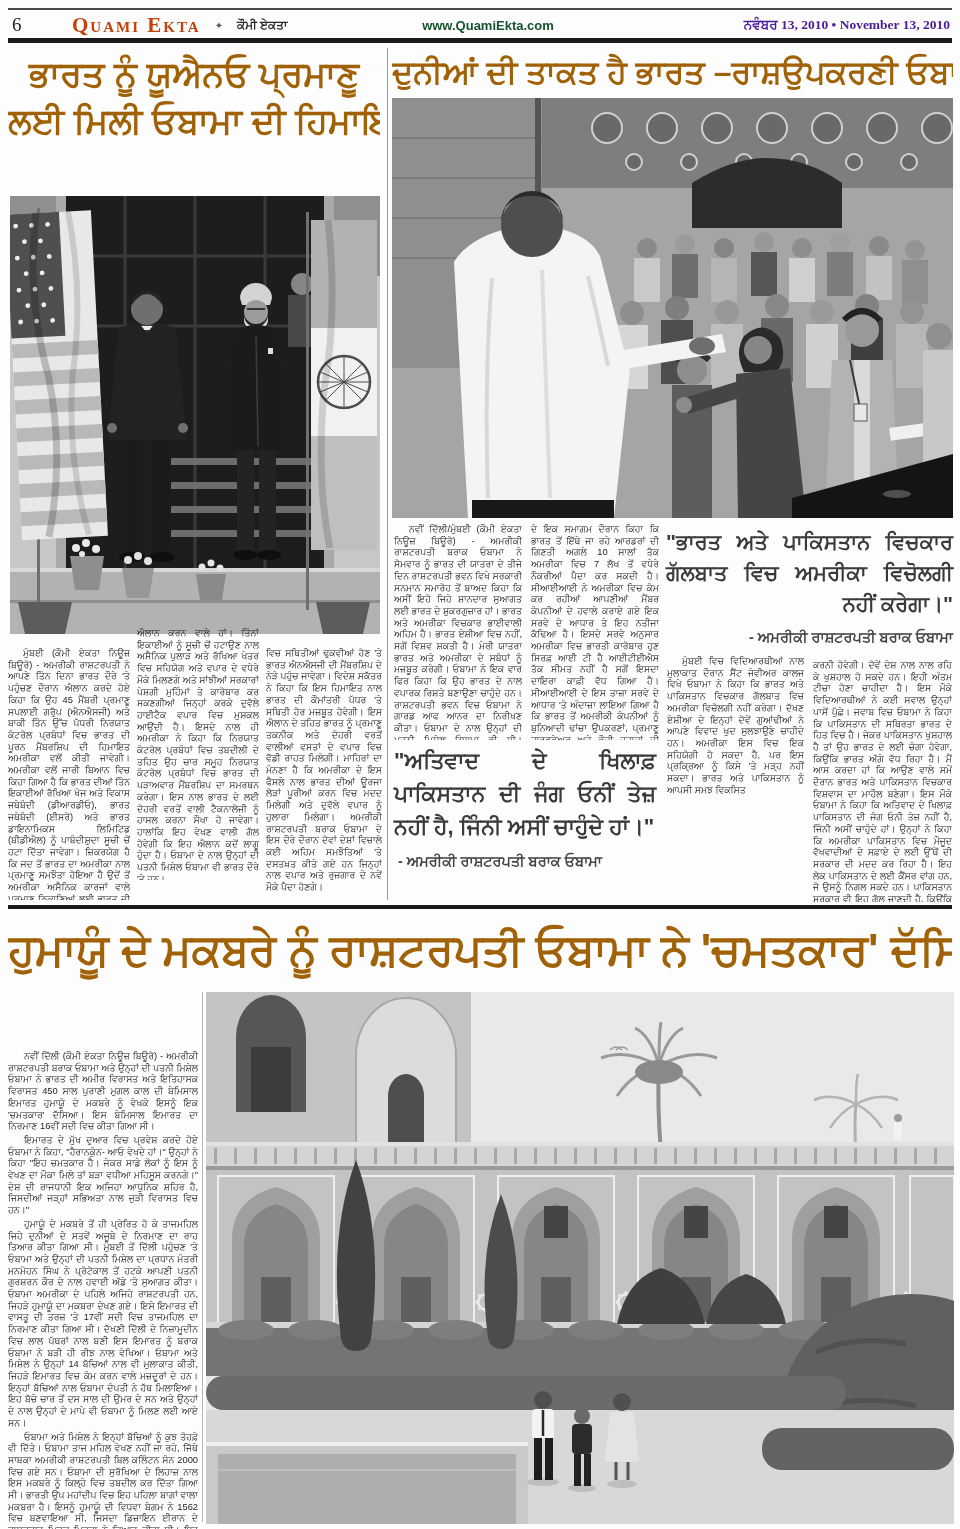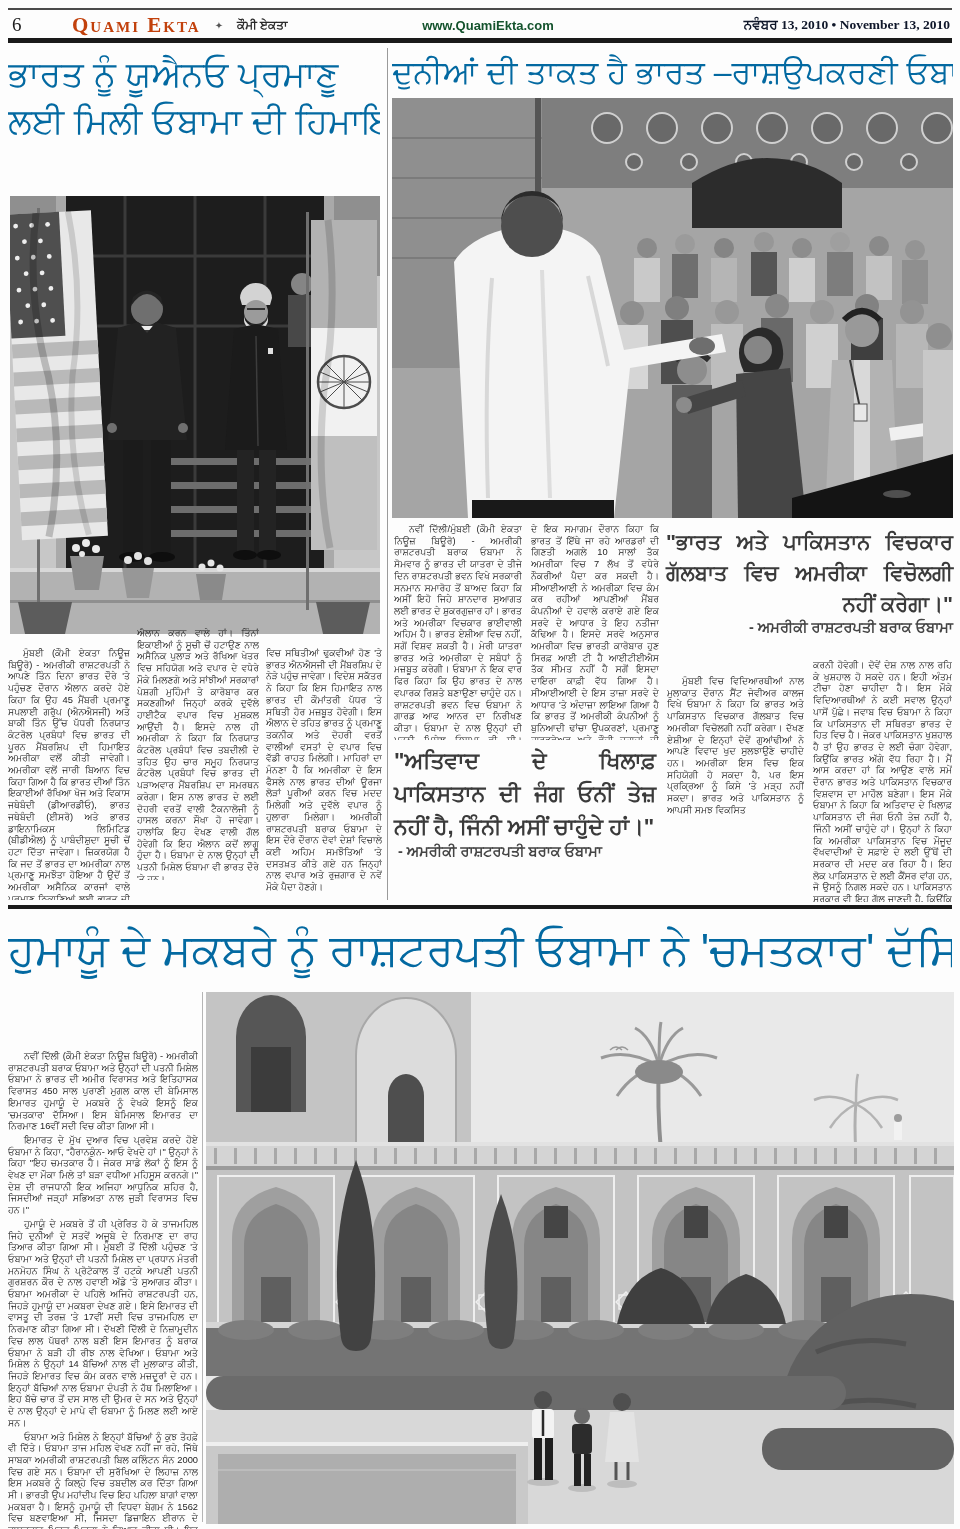--- a/index.html
+++ b/index.html
@@ -10,53 +10,53 @@
   .hdr{position:absolute;left:8px;top:8px;width:944px;height:30px;
        border-top:2px solid #4a4a4a;display:flex;align-items:center;}
   .hdr-bar{position:absolute;left:8px;top:38px;width:944px;height:5px;background:#1a1a1a;}
   .pgnum{font-family:"Liberation Serif","DejaVu Serif",serif;font-size:19px;margin-left:4px;width:60px;}
   .mast-en{font-family:Liberation Serif, serif;font-variant:small-caps;
            font-weight:bold;font-size:21px;letter-spacing:2px;color:#c2410c;}
   .mast-sep{font-size:10px;color:#555;margin:0 14px;}
   .mast-pa{font-weight:bold;font-size:12px;color:#2b2b2b;}
   .hdr-web{position:absolute;left:390px;width:180px;text-align:center;font-weight:bold;font-size:13px;color:#14532d;}
   .hdr-date{position:absolute;right:2px;font-family:"Liberation Serif","DejaVu Serif",serif;
-            font-weight:bold;font-size:13.5px;color:#0f172a;}
+            font-weight:bold;font-size:13.5px;color:#4c1d95;}
   
   .vdiv-main{position:absolute;left:387px;top:48px;width:1px;height:852px;background:#9a9a9a;}
   .hdiv-thick{position:absolute;left:8px;top:905px;width:944px;height:4px;background:#1a1a1a;}
   .vdiv-bottom{position:absolute;left:202px;top:992px;width:1px;height:530px;background:#b5b5b5;}
   
-  .hl{font-weight:normal;color:#0369a1;position:absolute;overflow:hidden;}
+  .hl{font-weight:bold;color:#a16207;text-align:center;position:absolute;overflow:hidden;}
   .hl-left{left:8px;top:50px;width:372px;height:144px;font-size:35px;line-height:47px;white-space:nowrap;}
   .hl-right{left:392px;top:50px;width:561px;height:46px;font-size:32px;line-height:44px;white-space:nowrap;}
   .hl-bottom{left:8px;top:918px;width:944px;height:66px;font-size:44px;line-height:64px;white-space:nowrap;}
   
   .photo{position:absolute;overflow:hidden;background:#c9c9c9;}
   .photo svg{display:block;}
   .photo1{left:10px;top:196px;width:370px;height:438px;}
   .photo2{left:392px;top:98px;width:561px;height:420px;}
   .photo3{left:206px;top:992px;width:748px;height:532px;}
   
   .bodycol{position:absolute;font-size:9.3px;line-height:11.7px;text-align:justify;
            overflow:hidden;color:#1d1d1d;}
   .indent{text-indent:15px;}
   .lc1{left:8px;  top:648px;width:122px;height:252px;}
   .lc2{left:137px;top:628px;width:122px;height:252px;}
   .lc3{left:266px;top:648px;width:116px;height:252px;}
   .rc1{left:394px;top:524px;width:128px;height:216px;}
   .rc2{left:531px;top:524px;width:128px;height:216px;}
-  .rc3{left:667px;top:676px;width:137px;height:242px;}
+  .rc3{left:667px;top:656px;width:137px;height:242px;}
   .rc4{left:813px;top:660px;width:139px;height:242px;}
   .bc1{left:8px;top:1051px;width:190px;height:534px;}
   .para{text-indent:16px;text-align:justify;margin:0 0 2px 0;}
   
   .pq{position:absolute;color:#3a3a3a;font-weight:bold;}
   .pq-text{font-size:21px;line-height:31px;}
-  .pq-attr{font-size:14.5px;font-weight:bold;color:#444;}
+  .pq-attr{font-size:14.5px;font-weight:bold;color:#444;margin-top:10px;}
   .pq-a{left:666px;top:526px;width:287px;height:128px;}
   .pq-a .pq-text{text-align:justify;text-align-last:right;}
   .pq-a .pq-attr{text-align:right;}
   .pq-b{left:394px;top:744px;width:262px;height:158px;}
   .pq-b .pq-text{font-size:22px;line-height:33px;text-align:justify;}
   .pq-b .pq-attr{text-align:left;padding-left:4px;}
 </style>
 </head>
 <body>
 

